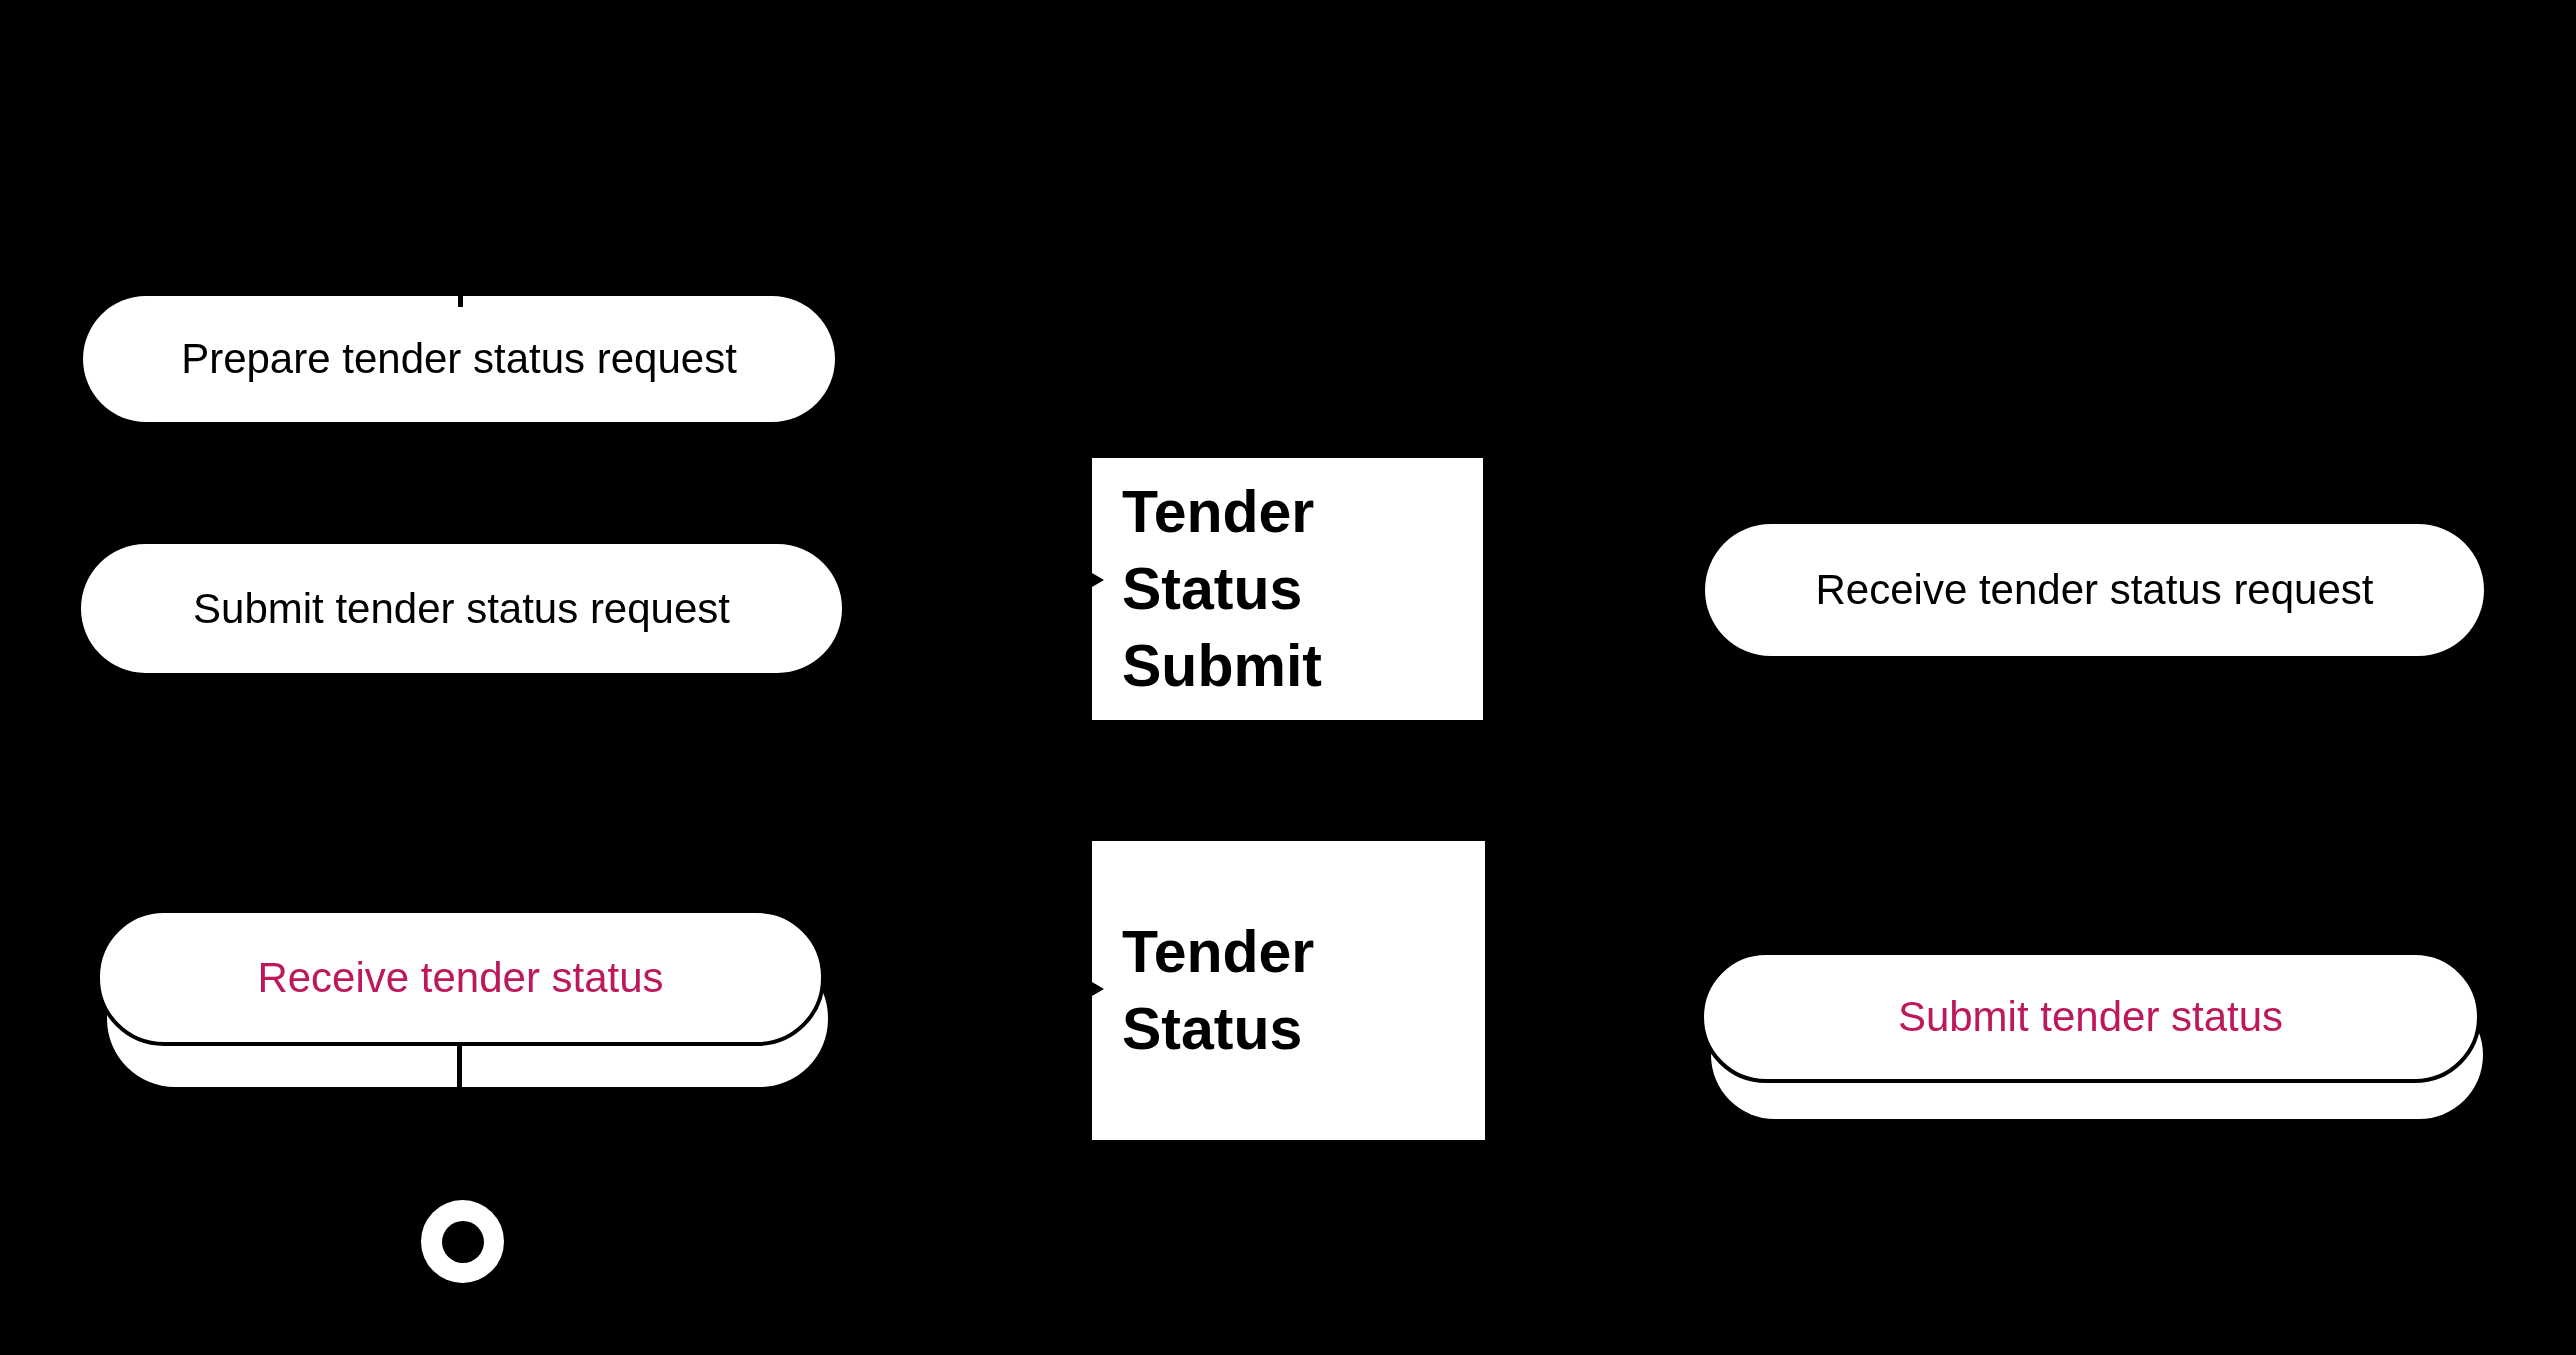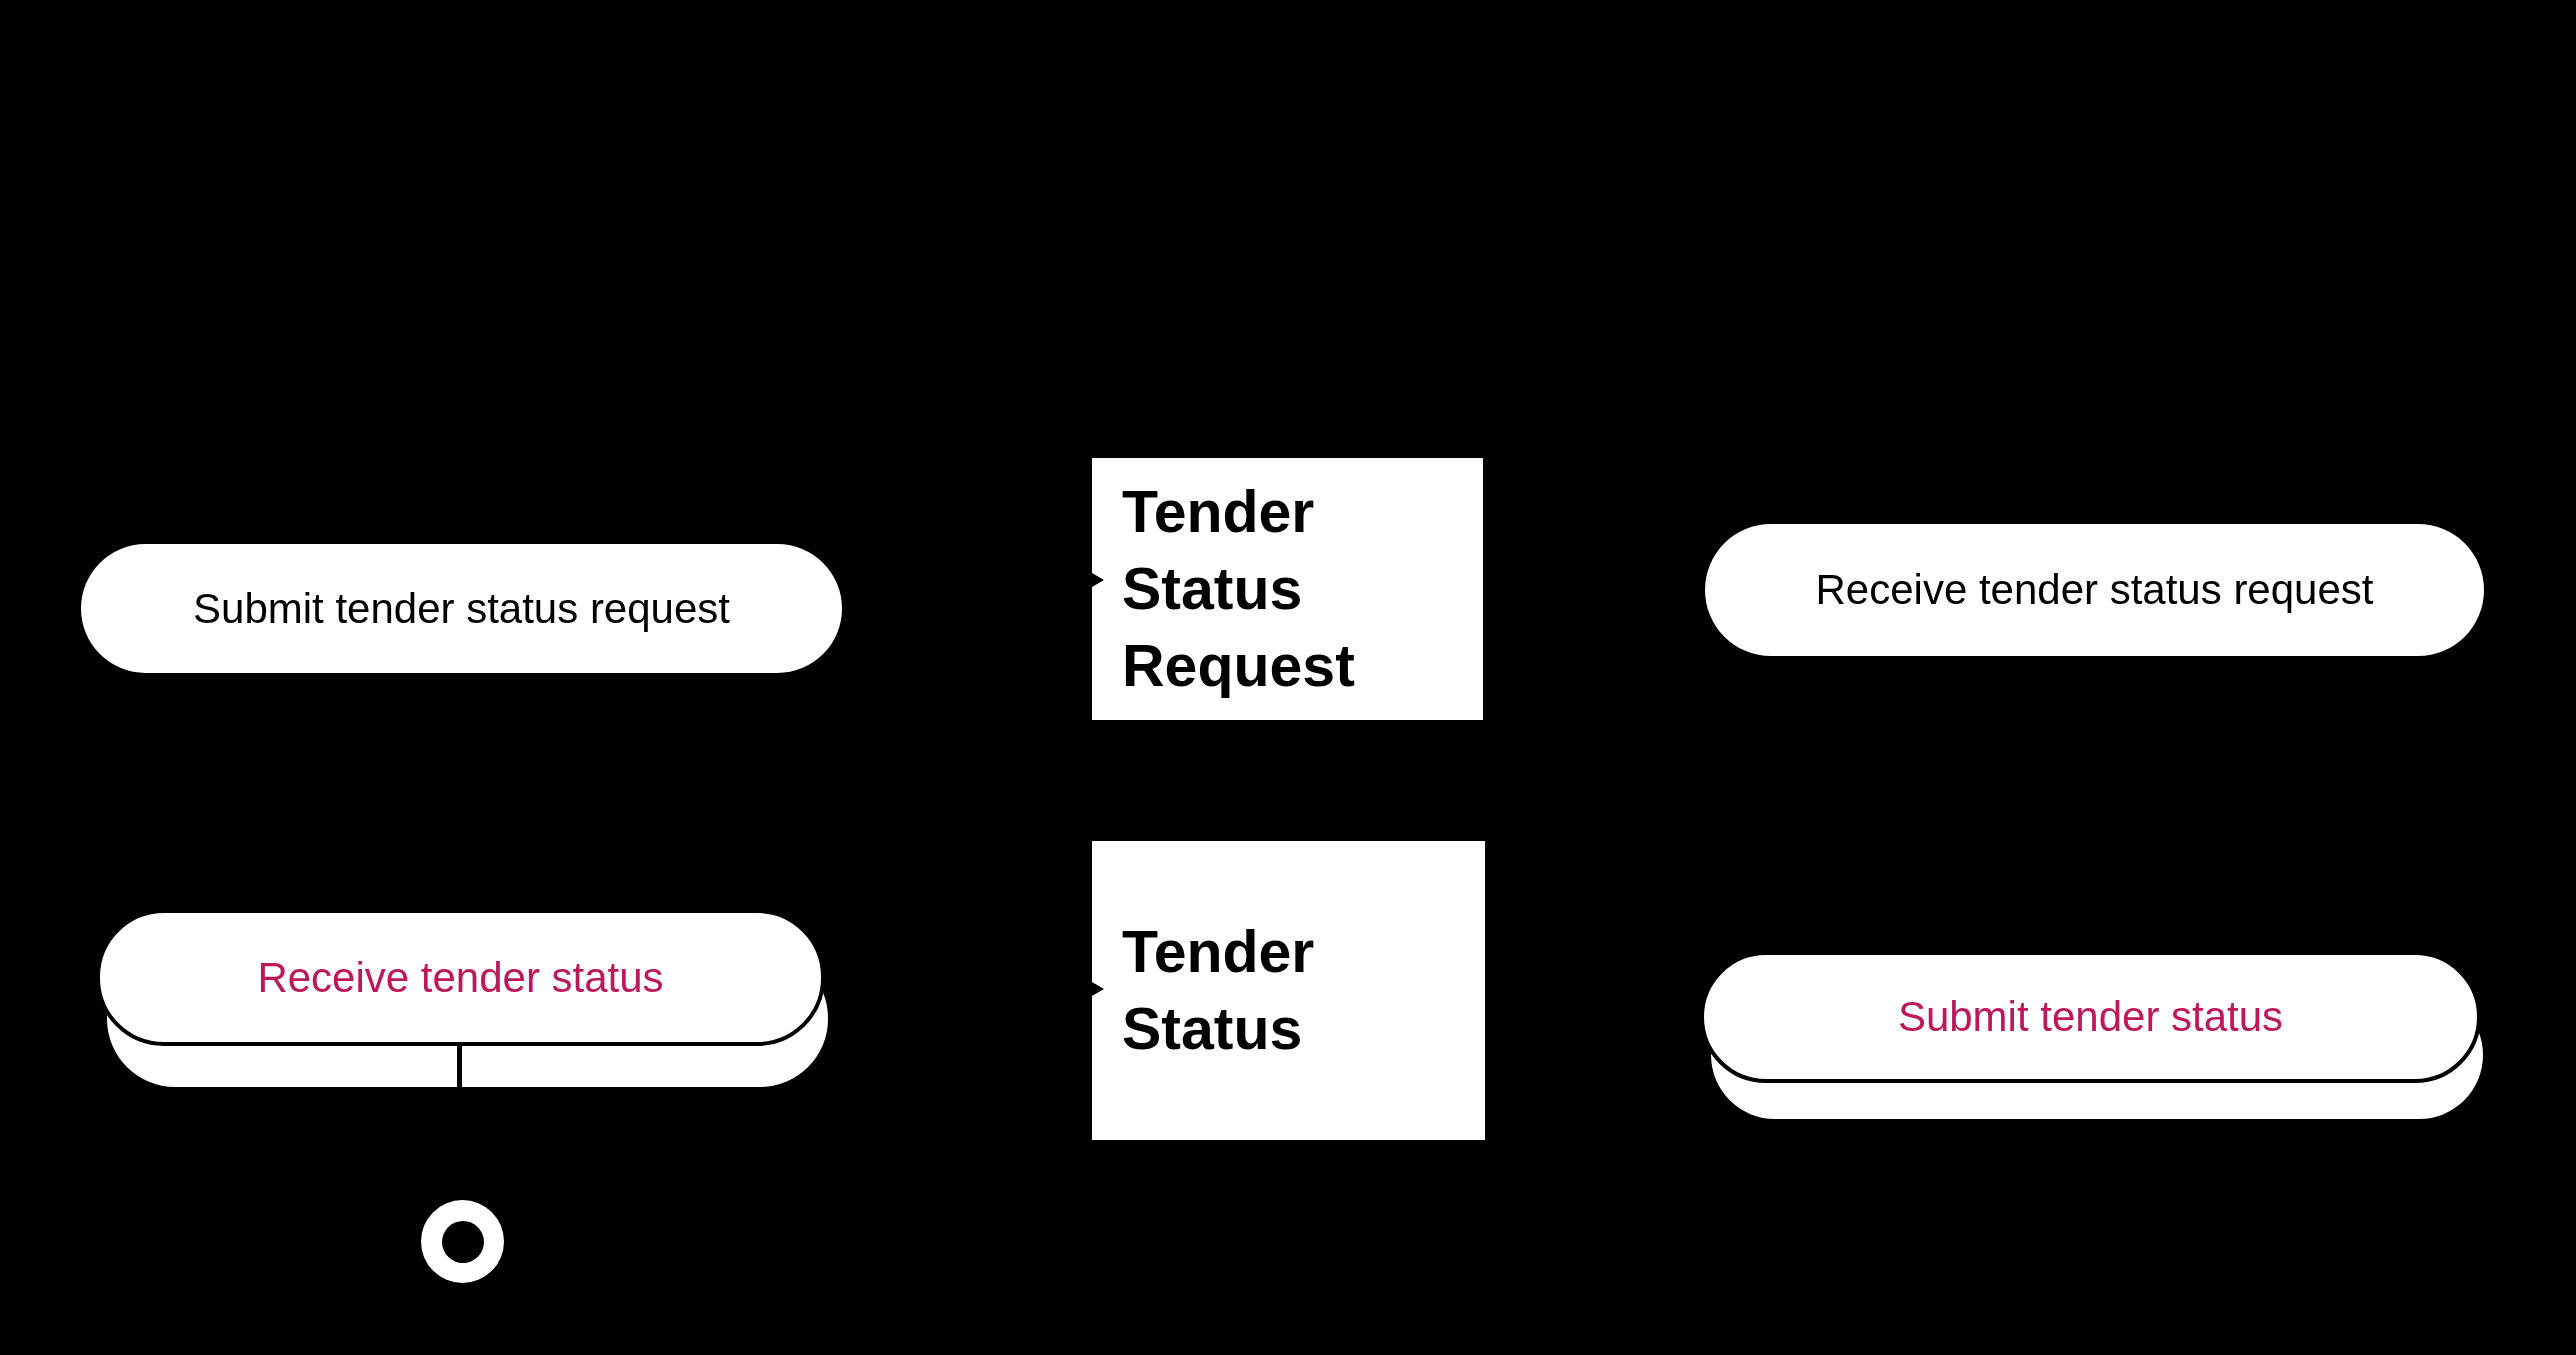--- a/index.html
+++ b/index.html
@@ -76,20 +76,23 @@
     height: 42px;
     background: #000000;
     border-radius: 50%;
   }
 </style>
 </head>
 <body>
 
 <div class="canvas">
 
+  <div class="task" style="left:83px; top:296px; width:752px; height:126px; border-radius:63px;">
+    <span>Prepare tender status request</span>
+  </div>
   <div class="notch" style="left:458px; top:296px; width:5.3px; height:11.3px;"></div>
 
   <div class="task" style="left:81px; top:524px; width:761px; height:129px; border-radius:65px;margin-top:20px;">
     <span>Submit tender status request</span>
   </div>
   <div class="notch" style="left:460px; top:524px; width:5.3px; height:11.3px;"></div>
 
   <div class="stack" style="left:96px; top:909px; width:734px; height:181px;">
     <div class="stack-shadow" style="left:10.5px; top:41px; width:721px; height:137px; border-radius:68px;"></div>
     <div class="stack-top" style="left:0; top:0; width:729px; height:137px; border-radius:68px;">
@@ -99,21 +102,21 @@
 
   <div class="flow-line" style="left:457px; top:1044px; width:5.3px; height:158px;"></div>
 
   <div class="end-event" style="left:421px; top:1200px; width:83px; height:83px;">
     <div class="end-event-core"></div>
   </div>
 
   <div class="doc" style="left:1092px; top:458px; width:391px; height:262px;">
     <div>Tender</div>
     <div>Status</div>
-    <div>Request</div>
+    <div>Submit</div>
   </div>
   <div class="arrowhead-right" style="left:1092px; top:573px;"></div>
 
   <div class="doc" style="left:1092px; top:841px; width:393px; height:299px;">
     <div>Tender</div>
     <div>Status</div>
   </div>
   <div class="arrowhead-right" style="left:1092px; top:982px;"></div>
 
   <div class="task" style="left:1705px; top:524px; width:779px; height:132px; border-radius:68px;">

